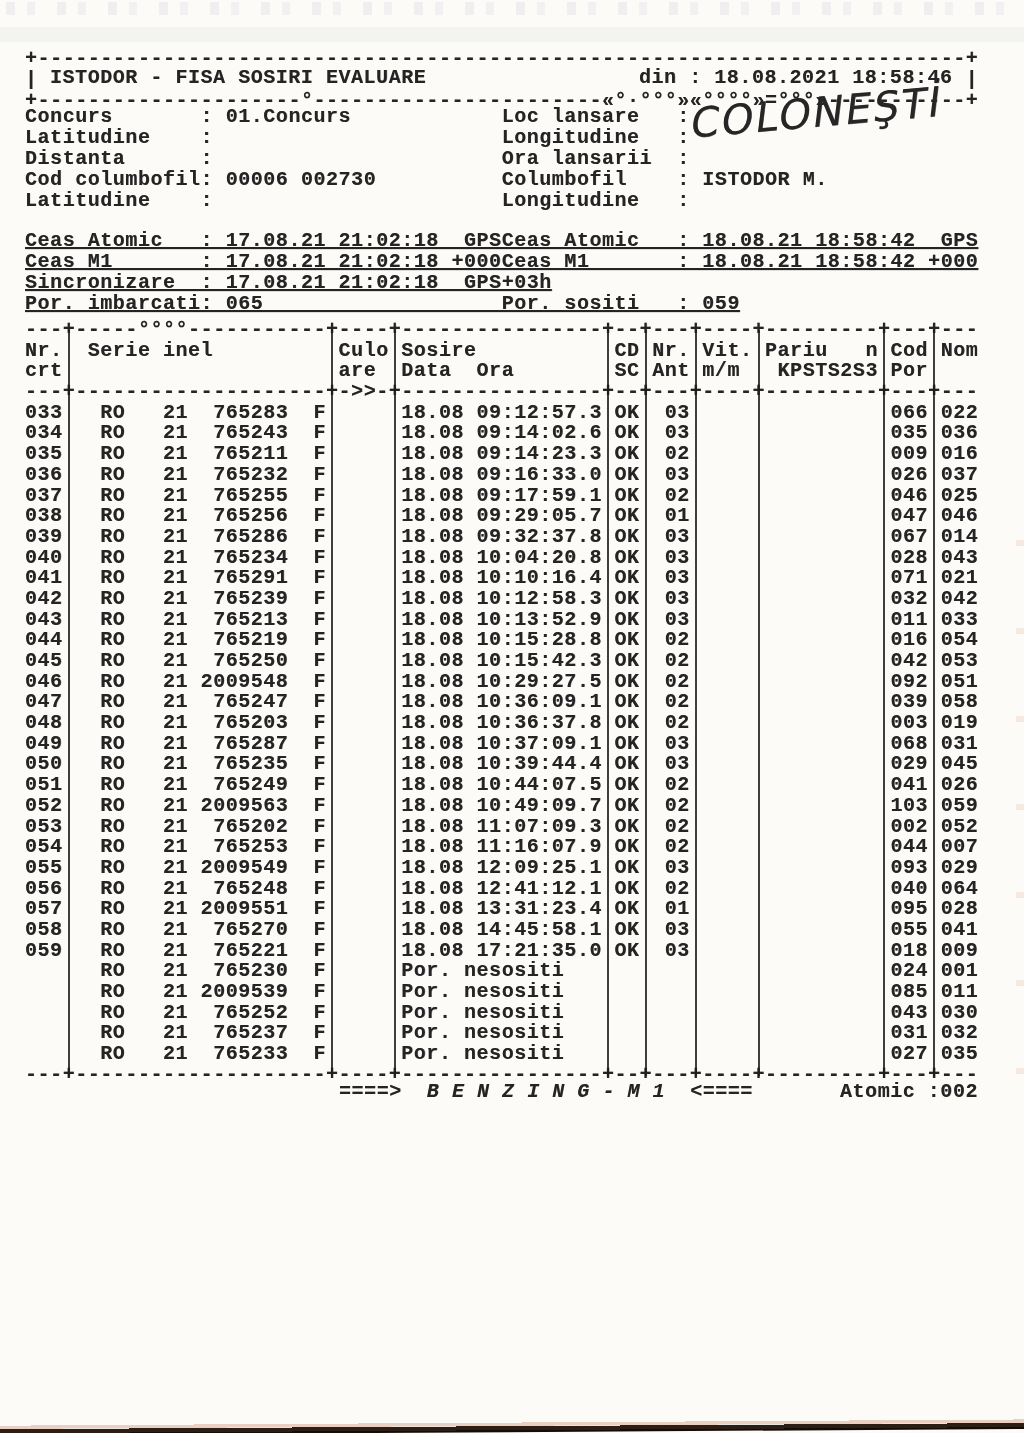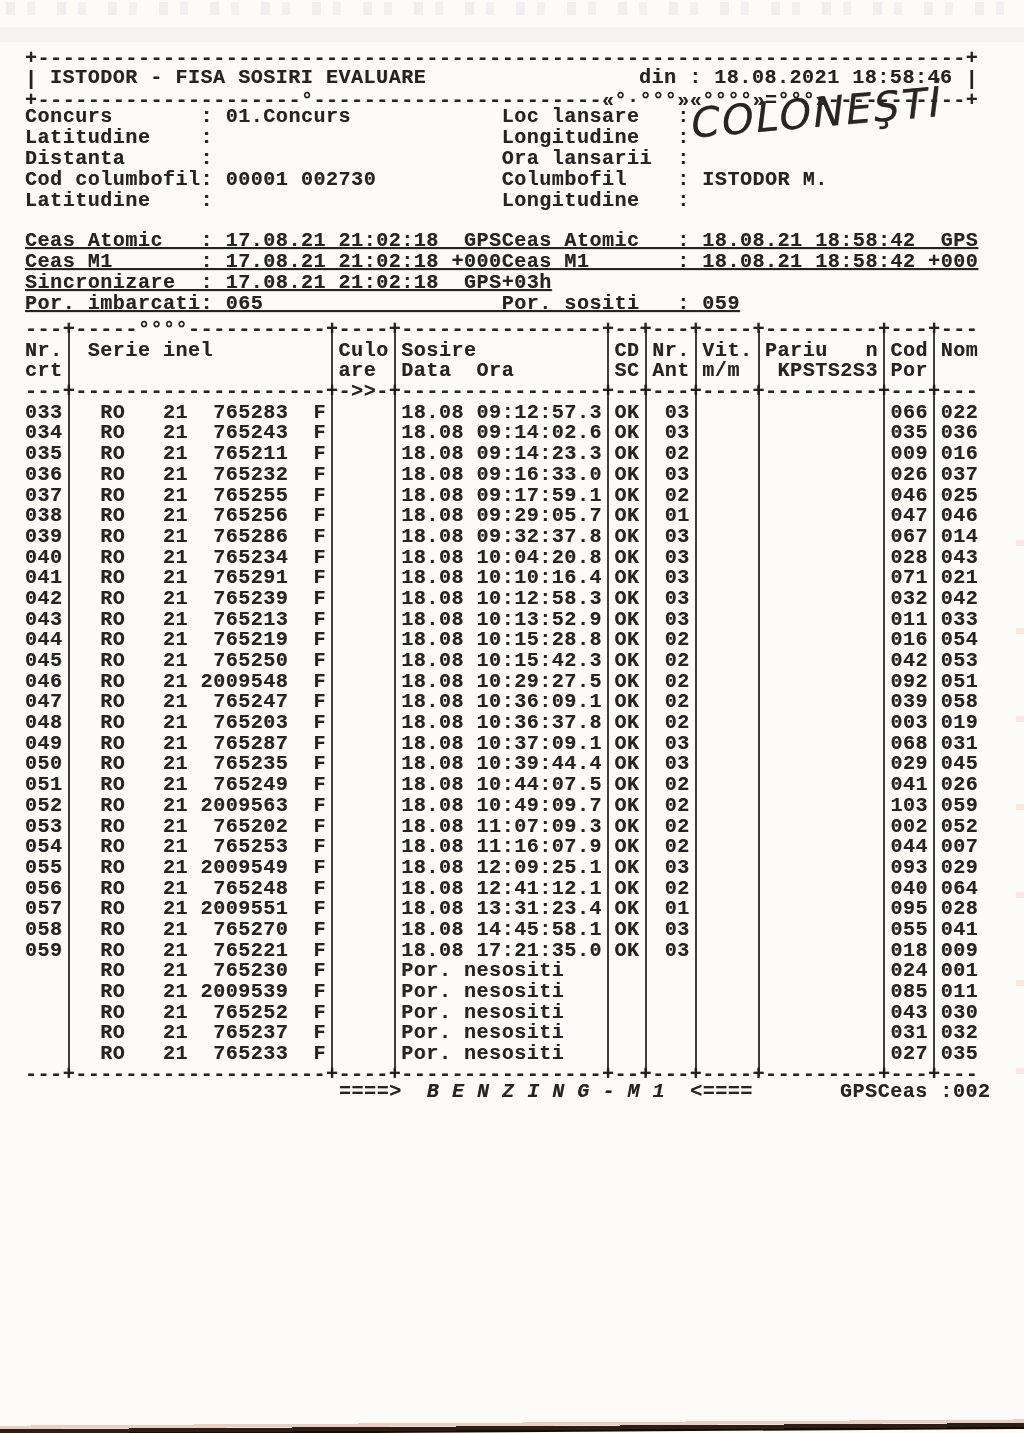--- a/index.html
+++ b/index.html
@@ -55,21 +55,21 @@
 
   <pre id="hdr-box" class="mono">+--------------------------------------------------------------------------+
 |                                                                          |
 +---------------------°-----------------------«°·°°°»«°°°°»=°°°»-----------+</pre>
   <span class="mono ovl" style="left:50px; top:66px;">ISTODOR - FISA SOSIRI EVALUARE</span>
   <span class="mono ovl" style="left:639px; top:66px;text-align:right;">din : 18.08.2021 18:58:46</span>
 
   <pre id="info-block" class="mono">Concurs       : 01.Concurs            Loc lansare   :
 Latitudine    :                       Longitudine   :
 Distanta      :                       Ora lansarii  :
-Cod columbofil: 00001 002730          Columbofil    : ISTODOR M.
+Cod columbofil: 00006 002730          Columbofil    : ISTODOR M.
 Latitudine    :                       Longitudine   :</pre>
   <span id="hw">COLONEŞTİ</span>
 
   <pre id="clock-block" class="mono">Ceas Atomic   : 17.08.21 21:02:18  GPSCeas Atomic   : 18.08.21 18:58:42  GPS
 Ceas M1       : 17.08.21 21:02:18 +000Ceas M1       : 18.08.21 18:58:42 +000
 Sincronizare  : 17.08.21 21:02:18  GPS+03h
 Por. imbarcati: 065                   Por. sositi   : 059</pre>
 
   <div id="tbl" class="mono"><div class="tline">---+-----°°°°-----------+----+----------------+--+---+----+---------+---+---</div><div class="tline">Nr.  Serie inel          Culo Sosire           CD Nr. Vit. Pariu   n Cod Nom</div><div class="tline">crt                      are  Data  Ora        SC Ant m/m   KPSTS2S3 Por    </div><div class="tline">---+--------------------+-&gt;&gt;-+----------------+--+---+----+---------+---+---</div><div class="tline">033   RO   21  765283  F      18.08 09:12:57.3 OK  03                066 022</div><div class="tline">034   RO   21  765243  F      18.08 09:14:02.6 OK  03                035 036</div><div class="tline">035   RO   21  765211  F      18.08 09:14:23.3 OK  02                009 016</div><div class="tline">036   RO   21  765232  F      18.08 09:16:33.0 OK  03                026 037</div><div class="tline">037   RO   21  765255  F      18.08 09:17:59.1 OK  02                046 025</div><div class="tline">038   RO   21  765256  F      18.08 09:29:05.7 OK  01                047 046</div><div class="tline">039   RO   21  765286  F      18.08 09:32:37.8 OK  03                067 014</div><div class="tline">040   RO   21  765234  F      18.08 10:04:20.8 OK  03                028 043</div><div class="tline">041   RO   21  765291  F      18.08 10:10:16.4 OK  03                071 021</div><div class="tline">042   RO   21  765239  F      18.08 10:12:58.3 OK  03                032 042</div><div class="tline">043   RO   21  765213  F      18.08 10:13:52.9 OK  03                011 033</div><div class="tline">044   RO   21  765219  F      18.08 10:15:28.8 OK  02                016 054</div><div class="tline">045   RO   21  765250  F      18.08 10:15:42.3 OK  02                042 053</div><div class="tline">046   RO   21 2009548  F      18.08 10:29:27.5 OK  02                092 051</div><div class="tline">047   RO   21  765247  F      18.08 10:36:09.1 OK  02                039 058</div><div class="tline">048   RO   21  765203  F      18.08 10:36:37.8 OK  02                003 019</div><div class="tline">049   RO   21  765287  F      18.08 10:37:09.1 OK  03                068 031</div><div class="tline">050   RO   21  765235  F      18.08 10:39:44.4 OK  03                029 045</div><div class="tline">051   RO   21  765249  F      18.08 10:44:07.5 OK  02                041 026</div><div class="tline">052   RO   21 2009563  F      18.08 10:49:09.7 OK  02                103 059</div><div class="tline">053   RO   21  765202  F      18.08 11:07:09.3 OK  02                002 052</div><div class="tline">054   RO   21  765253  F      18.08 11:16:07.9 OK  02                044 007</div><div class="tline">055   RO   21 2009549  F      18.08 12:09:25.1 OK  03                093 029</div><div class="tline">056   RO   21  765248  F      18.08 12:41:12.1 OK  02                040 064</div><div class="tline">057   RO   21 2009551  F      18.08 13:31:23.4 OK  01                095 028</div><div class="tline">058   RO   21  765270  F      18.08 14:45:58.1 OK  03                055 041</div><div class="tline">059   RO   21  765221  F      18.08 17:21:35.0 OK  03                018 009</div><div class="tline">      RO   21  765230  F      Por. nesositi                          024 001</div><div class="tline">      RO   21 2009539  F      Por. nesositi                          085 011</div><div class="tline">      RO   21  765252  F      Por. nesositi                          043 030</div><div class="tline">      RO   21  765237  F      Por. nesositi                          031 032</div><div class="tline">      RO   21  765233  F      Por. nesositi                          027 035</div><div class="tline">---+--------------------+----+----------------+--+---+----+---------+---+---</div></div>
   <div id="bars">
@@ -78,17 +78,17 @@
       <div class="vbar" style="left: 393.959px;"></div>
       <div class="vbar" style="left: 607.157px;"></div>
       <div class="vbar" style="left: 644.779px;"></div>
       <div class="vbar" style="left: 694.943px;"></div>
       <div class="vbar" style="left: 757.649px;"></div>
       <div class="vbar" style="left: 883.058px;"></div>
       <div class="vbar" style="left: 933.222px;"></div>
     </div>
 
   <span class="mono ovl" style="left:339px; top:1080px;font-style:italic;">====&gt;  B E N Z I N G - M 1  &lt;====</span>
-  <span class="mono ovl" style="left:840px; top:1080px;">GPSCeas :002</span>
+  <span class="mono ovl" style="left:840px; top:1080px;">Atomic :002</span>
 
   <div id="edge-right"></div>
   <div id="edge-bottom"></div>
 </div>
 
 </body></html>

